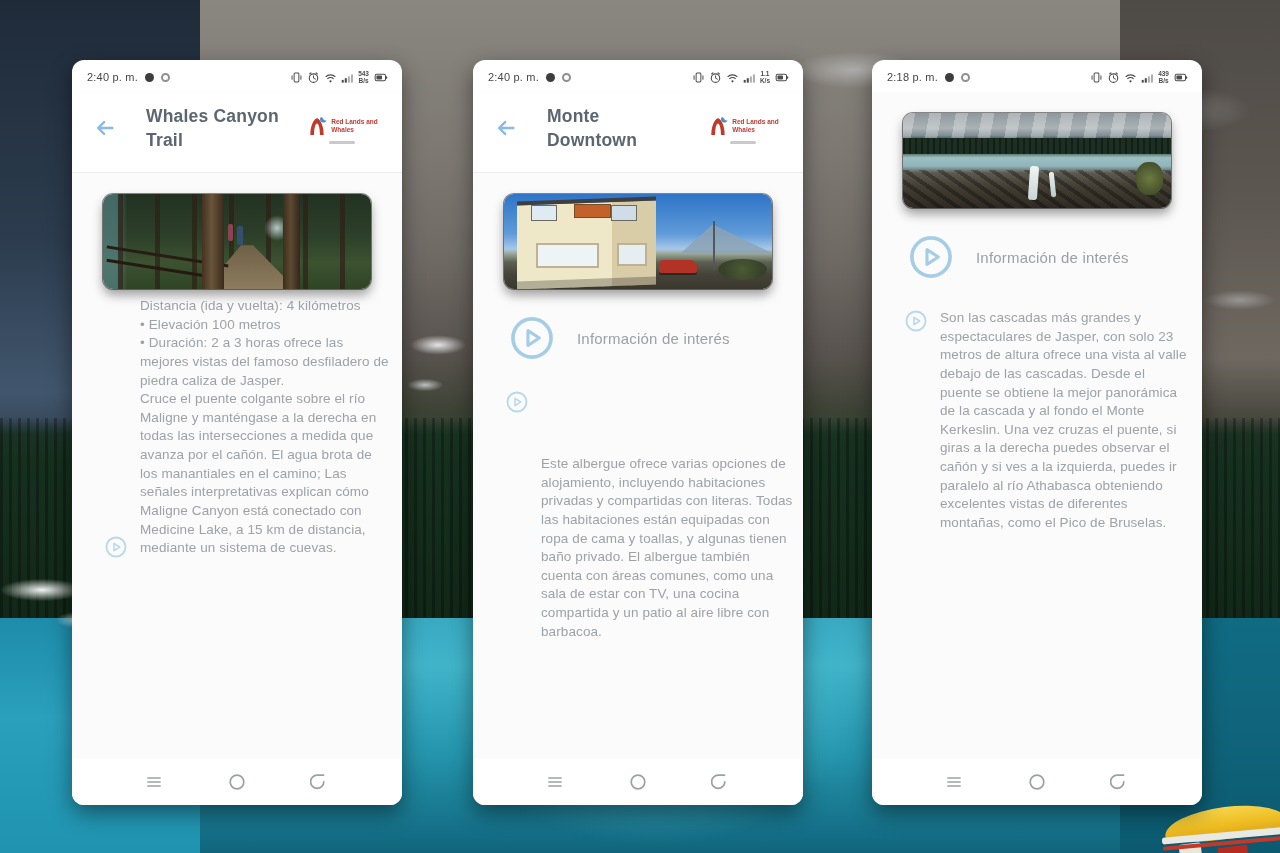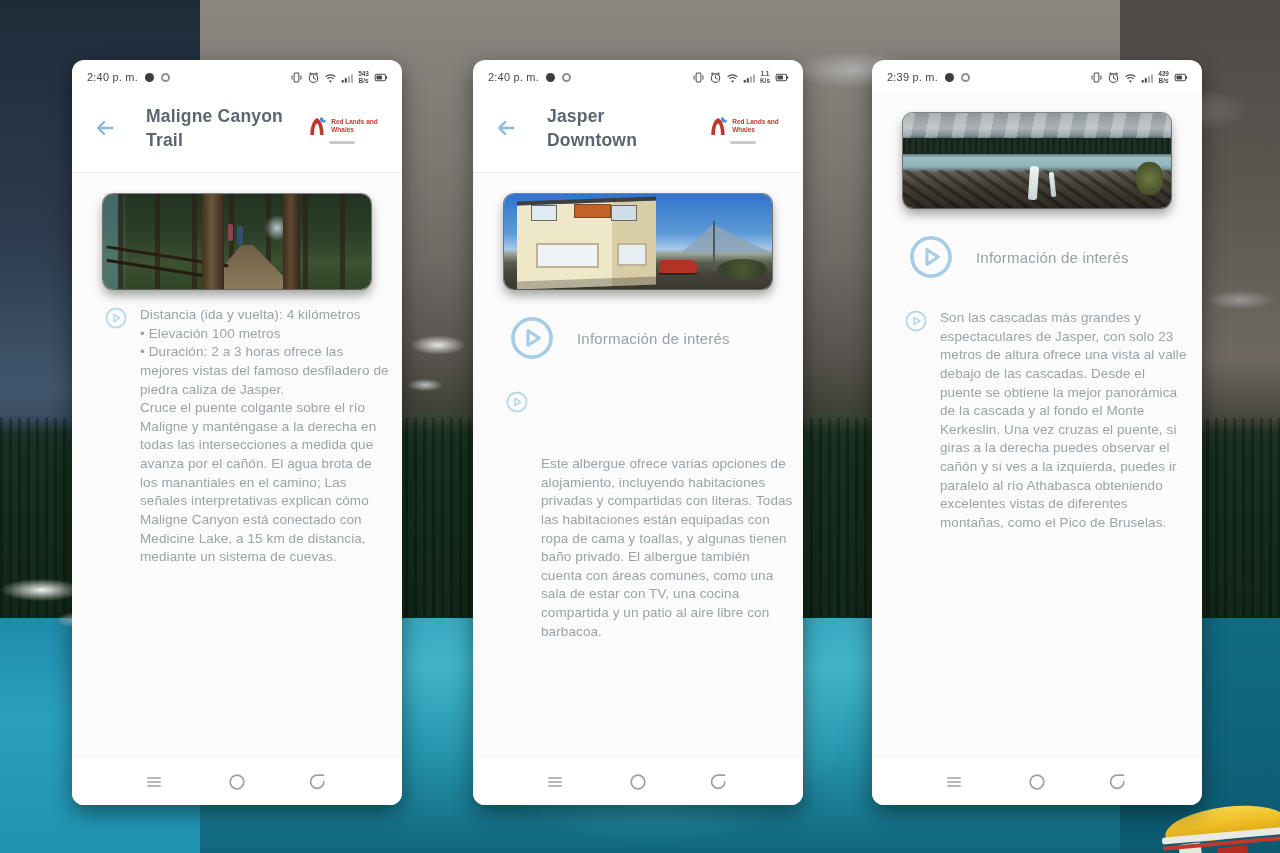--- a/index.html
+++ b/index.html
@@ -102,21 +102,21 @@
   .fa-rocks{left:0;right:0;top:60%;bottom:0;background:repeating-linear-gradient(35deg,rgba(0,0,0,.3) 0 4px,rgba(0,0,0,0) 4px 10px);}
   .fa-fall1{left:47%;top:56%;width:9px;height:36%;background:linear-gradient(180deg,#f0f4f4,#c8d6d5);transform:rotate(4deg);border-radius:3px;}
   .fa-fall2{left:55%;top:62%;width:5px;height:26%;background:linear-gradient(180deg,#e8efee,#bccbca);transform:rotate(-6deg);border-radius:2px;}
   .fa-bush{right:3%;top:52%;width:10%;height:34%;background:radial-gradient(circle,#6d7a3e,#46502c 75%);border-radius:45%;}
 
   .info-row{display:flex;align-items:center;gap:23px;margin:27px 0 0 37px;}
   .bigplay{flex:none;width:44px;height:44px;color:#a6cde6;background:none;border:none;padding:0;cursor:pointer;}
   .heading{font-size:15px;color:#9aa0a6;letter-spacing:.2px;}
 
   .body-row{display:flex;align-items:flex-start;gap:13px;margin:30px 12px 0 33px;}
-  .p1 .body-row{margin-top:17px;}
+  .p1 .body-row{margin-top:8px;align-items:flex-end;}
   .smallplay{flex:none;width:22px;height:22px;color:#b9d8ea;margin-top:1px;background:none;border:none;padding:0;cursor:pointer;}
   .body-text{width:252px;font-size:13.5px;color:#9da2a6;line-height:1.38;white-space:pre-line;letter-spacing:.1px;}
   .body2{margin:42px 12px 0 68px;width:252px;font-size:13.5px;color:#9da2a6;line-height:1.38;letter-spacing:.1px;}
   .link-block{display:block;margin:24px 14px 0 33px;width:288px;font-size:14.2px;font-weight:bold;color:#b2372e;
     text-decoration:underline;line-height:1.45;word-break:break-all;cursor:pointer;}
 
   .navbar{flex:none;height:46px;background:#fff;display:flex;align-items:center;justify-content:space-between;padding:0 72px;color:#9aa1a6;}
   .nav-btn{background:none;border:none;padding:0;color:#9aa1a6;width:20px;height:20px;cursor:pointer;}
 </style>
 </head>
@@ -214,21 +214,21 @@
         </span>
       <svg width="16" height="13" viewBox="0 0 20 20">
           <use href="#ic-battery"></use>
         </svg>
     </div>
   </div>
   <div class="header">
     <button class="back-btn"><svg width="26" height="22" viewBox="0 0 24 24">
           <use href="#ic-back-arrow"></use>
         </svg></button>
-    <div class="title">Maligne Canyon Trail</div>
+    <div class="title">Whales Canyon Trail</div>
     <div class="logo">
       <div class="logo-main">
         <svg width="22" height="22" viewBox="0 0 23 23">
             <use href="#ic-logo-arch"></use>
           </svg>
         <div class="logo-text">
           <div>Red Lands and</div>
             <div>Whales</div>
         </div>
       </div>
@@ -295,21 +295,21 @@
         </span>
       <svg width="16" height="13" viewBox="0 0 20 20">
           <use href="#ic-battery"></use>
         </svg>
     </div>
   </div>
   <div class="header">
     <button class="back-btn"><svg width="26" height="22" viewBox="0 0 24 24">
           <use href="#ic-back-arrow"></use>
         </svg></button>
-    <div class="title">Jasper Downtown</div>
+    <div class="title">Monte Downtown</div>
     <div class="logo">
       <div class="logo-main">
         <svg width="22" height="22" viewBox="0 0 23 23">
             <use href="#ic-logo-arch"></use>
           </svg>
         <div class="logo-text">
           <div>Red Lands and</div>
             <div>Whales</div>
         </div>
       </div>
@@ -351,21 +351,21 @@
         </svg></button>
     <button class="nav-btn"><svg width="20" height="20" viewBox="0 0 20 20">
           <use href="#ic-nav-back"></use>
         </svg></button>
   </div>
 </div>
 
 <div class="phone p3">
   <div class="statusbar">
     <div class="status-left">
-      <span class="st-time">2:39 p. m.</span>
+      <span class="st-time">2:18 p. m.</span>
       <span class="dot-icon"></span>
       <span class="donut-icon"></span>
     </div>
     <div class="status-right">
       <svg width="13" height="13" viewBox="0 0 22 20">
           <use href="#ic-vibrate"></use>
         </svg>
       <svg width="13" height="13" viewBox="0 0 20 20">
           <use href="#ic-alarm"></use>
         </svg>

